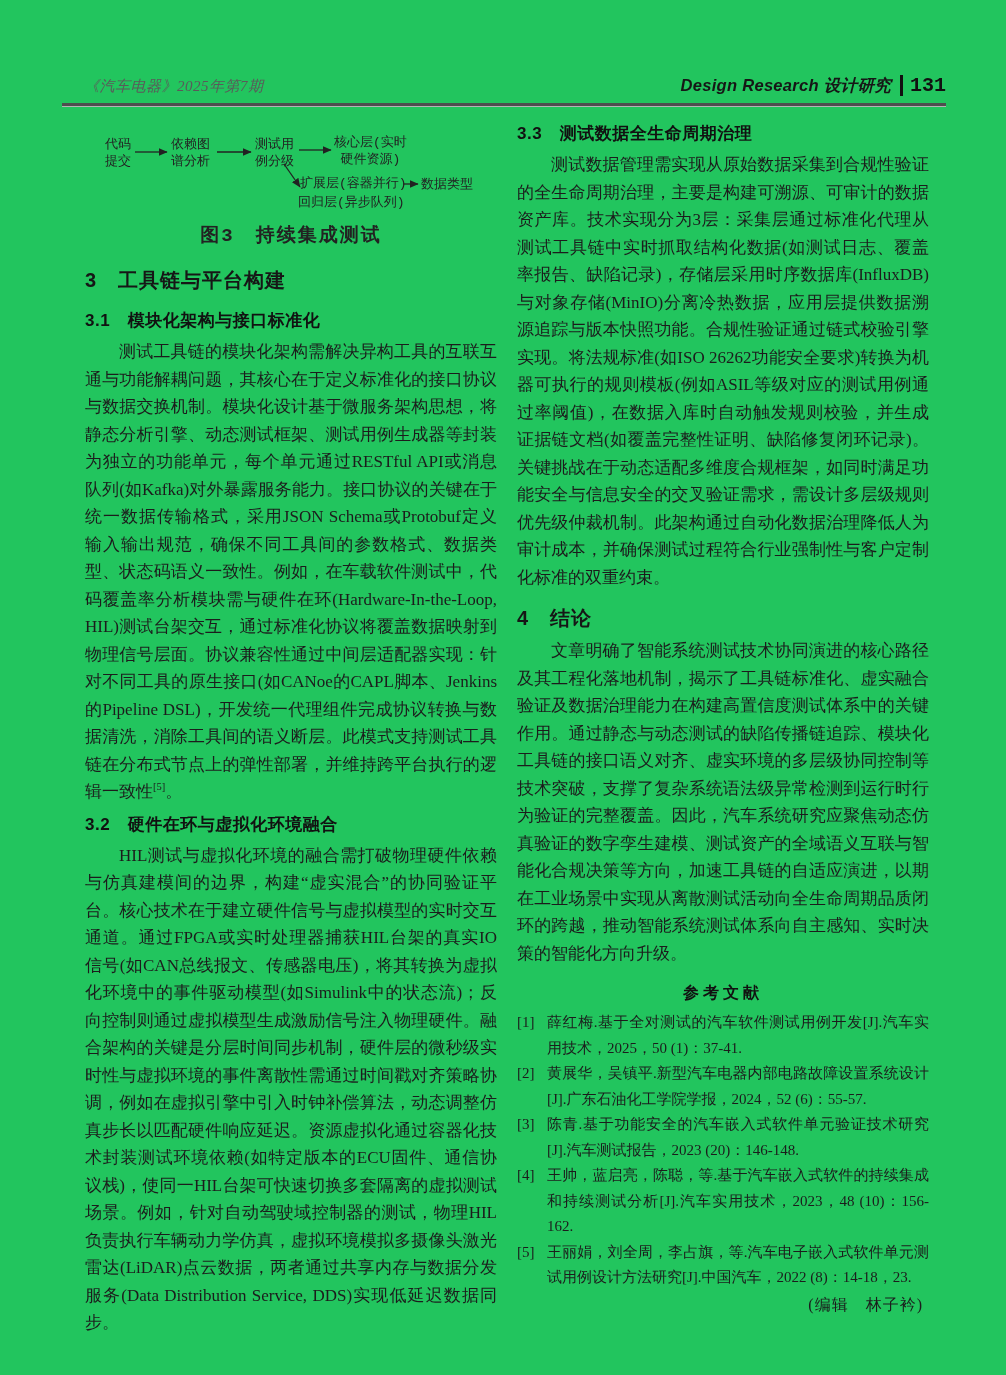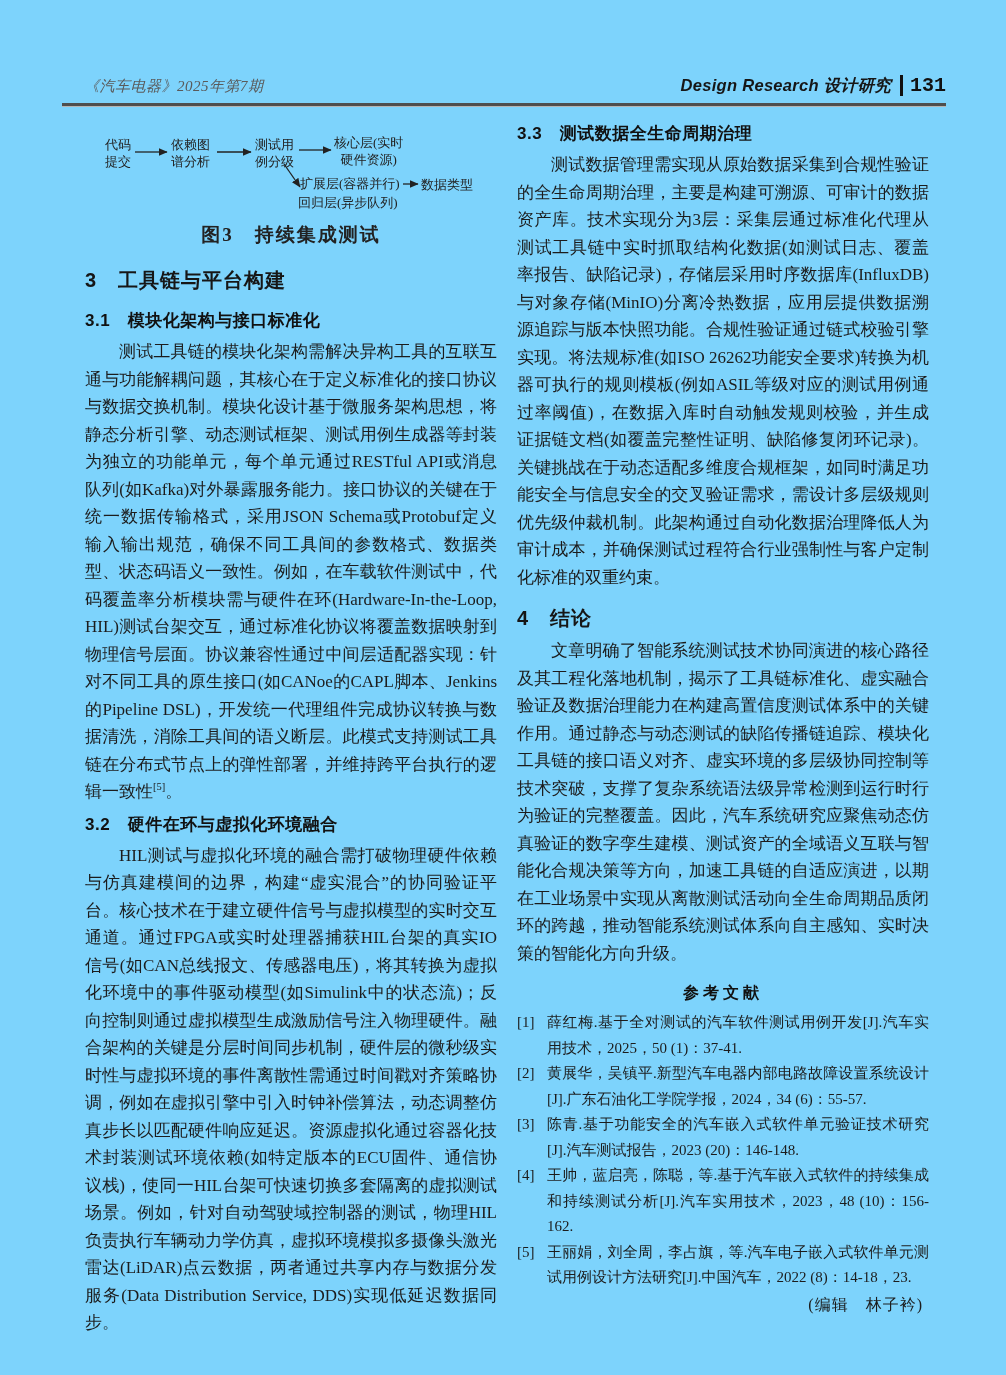--- a/index.html
+++ b/index.html
@@ -1,17 +1,17 @@
 <!DOCTYPE html>
 <html><head>
 <meta charset="utf-8">
 <style>
   html,body{margin:0;padding:0;background:#ffffff;}
   .page{
-    position:relative;width:1006px;height:1375px;background:#7dd3fc;
+    position:relative;width:1006px;height:1375px;background:#22c55e;
     font-family:"Liberation Serif","DejaVu Serif",serif;color:#1c1c1c;overflow:hidden;
   }
   
   .hdr-left{
     position:absolute;left:84px;top:77px;font-size:15px;font-style:italic;
     color:#5a5a5a;letter-spacing:.5px;
   }
   .hdr-right{
     position:absolute;right:60px;top:74px;display:flex;align-items:center;
     font-family:"Liberation Sans","DejaVu Sans",sans-serif;
@@ -21,21 +21,21 @@
   .hdr-page{font-size:20px;font-weight:700;color:#111;font-family:Liberation Mono, monospace;}
   .hdr-rule{
     position:absolute;left:62px;top:103px;width:884px;height:0;
     border-top:3px solid #4e4e4e;border-bottom:1px solid #b5b5b5;
   }
   
   .col{position:absolute;width:412px;}
   .col-left{left:85px;top:130px;}
   .col-right{left:517px;top:122px;}
   
-  .figure{position:relative;height:112px;}
+  .figure{position:relative;height:112px;font-family:Liberation Mono, monospace;}
   .fig-svg{position:absolute;left:0;top:0;}
   .fig-node{
     position:absolute;font-size:13px;line-height:17px;white-space:pre-line;color:#222;
   }
   .fig-node.center{text-align:center;}
   .fig-caption{
     position:absolute;left:0;top:92px;width:100%;text-align:center;
     font-size:19px;font-weight:700;letter-spacing:2px;color:#222;
   }
   
@@ -131,21 +131,21 @@
     <p class="para mt-p">文章明确了智能系统测试技术协同演进的核心路径及其工程化落地机制，揭示了工具链标准化、虚实融合验证及数据治理能力在构建高置信度测试体系中的关键作用。通过静态与动态测试的缺陷传播链追踪、模块化工具链的接口语义对齐、虚实环境的多层级协同控制等技术突破，支撑了复杂系统语法级异常检测到运行时行为验证的完整覆盖。因此，汽车系统研究应聚焦动态仿真验证的数字孪生建模、测试资产的全域语义互联与智能化合规决策等方向，加速工具链的自适应演进，以期在工业场景中实现从离散测试活动向全生命周期品质闭环的跨越，推动智能系统测试体系向自主感知、实时决策的智能化方向升级。</p>
 
     <div class="ref-heading">参考文献</div>
 
     <div class="ref-item">
       <span class="ref-marker">[1]</span>
       <span>薛红梅.基于全对测试的汽车软件测试用例开发[J].汽车实用技术，2025，50 (1)：37-41.</span>
     </div>
     <div class="ref-item">
       <span class="ref-marker">[2]</span>
-      <span>黄展华，吴镇平.新型汽车电器内部电路故障设置系统设计[J].广东石油化工学院学报，2024，34 (6)：55-57.</span>
+      <span>黄展华，吴镇平.新型汽车电器内部电路故障设置系统设计[J].广东石油化工学院学报，2024，52 (6)：55-57.</span>
     </div>
     <div class="ref-item">
       <span class="ref-marker">[3]</span>
       <span>陈青.基于功能安全的汽车嵌入式软件单元验证技术研究[J].汽车测试报告，2023 (20)：146-148.</span>
     </div>
     <div class="ref-item">
       <span class="ref-marker">[4]</span>
       <span>王帅，蓝启亮，陈聪，等.基于汽车嵌入式软件的持续集成和持续测试分析[J].汽车实用技术，2023，48 (10)：156-162.</span>
     </div>
     <div class="ref-item">

